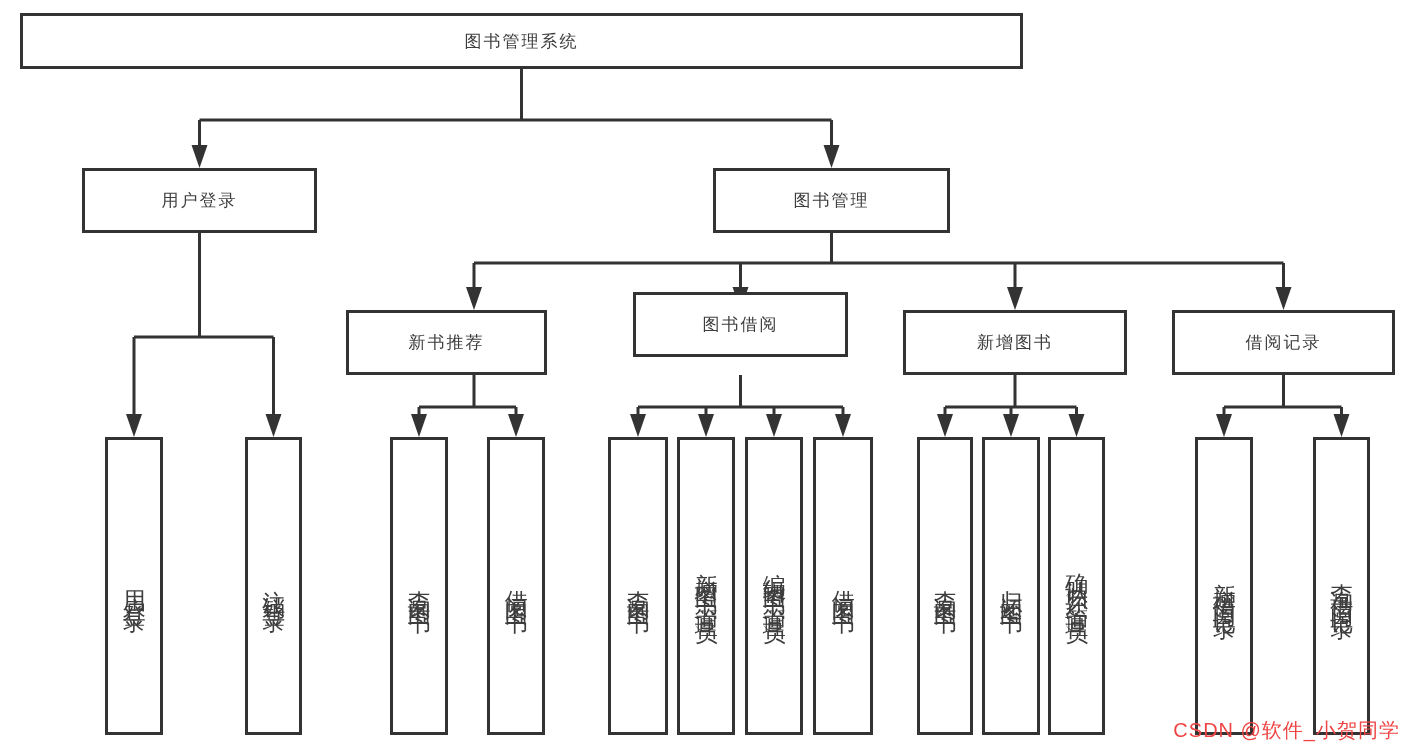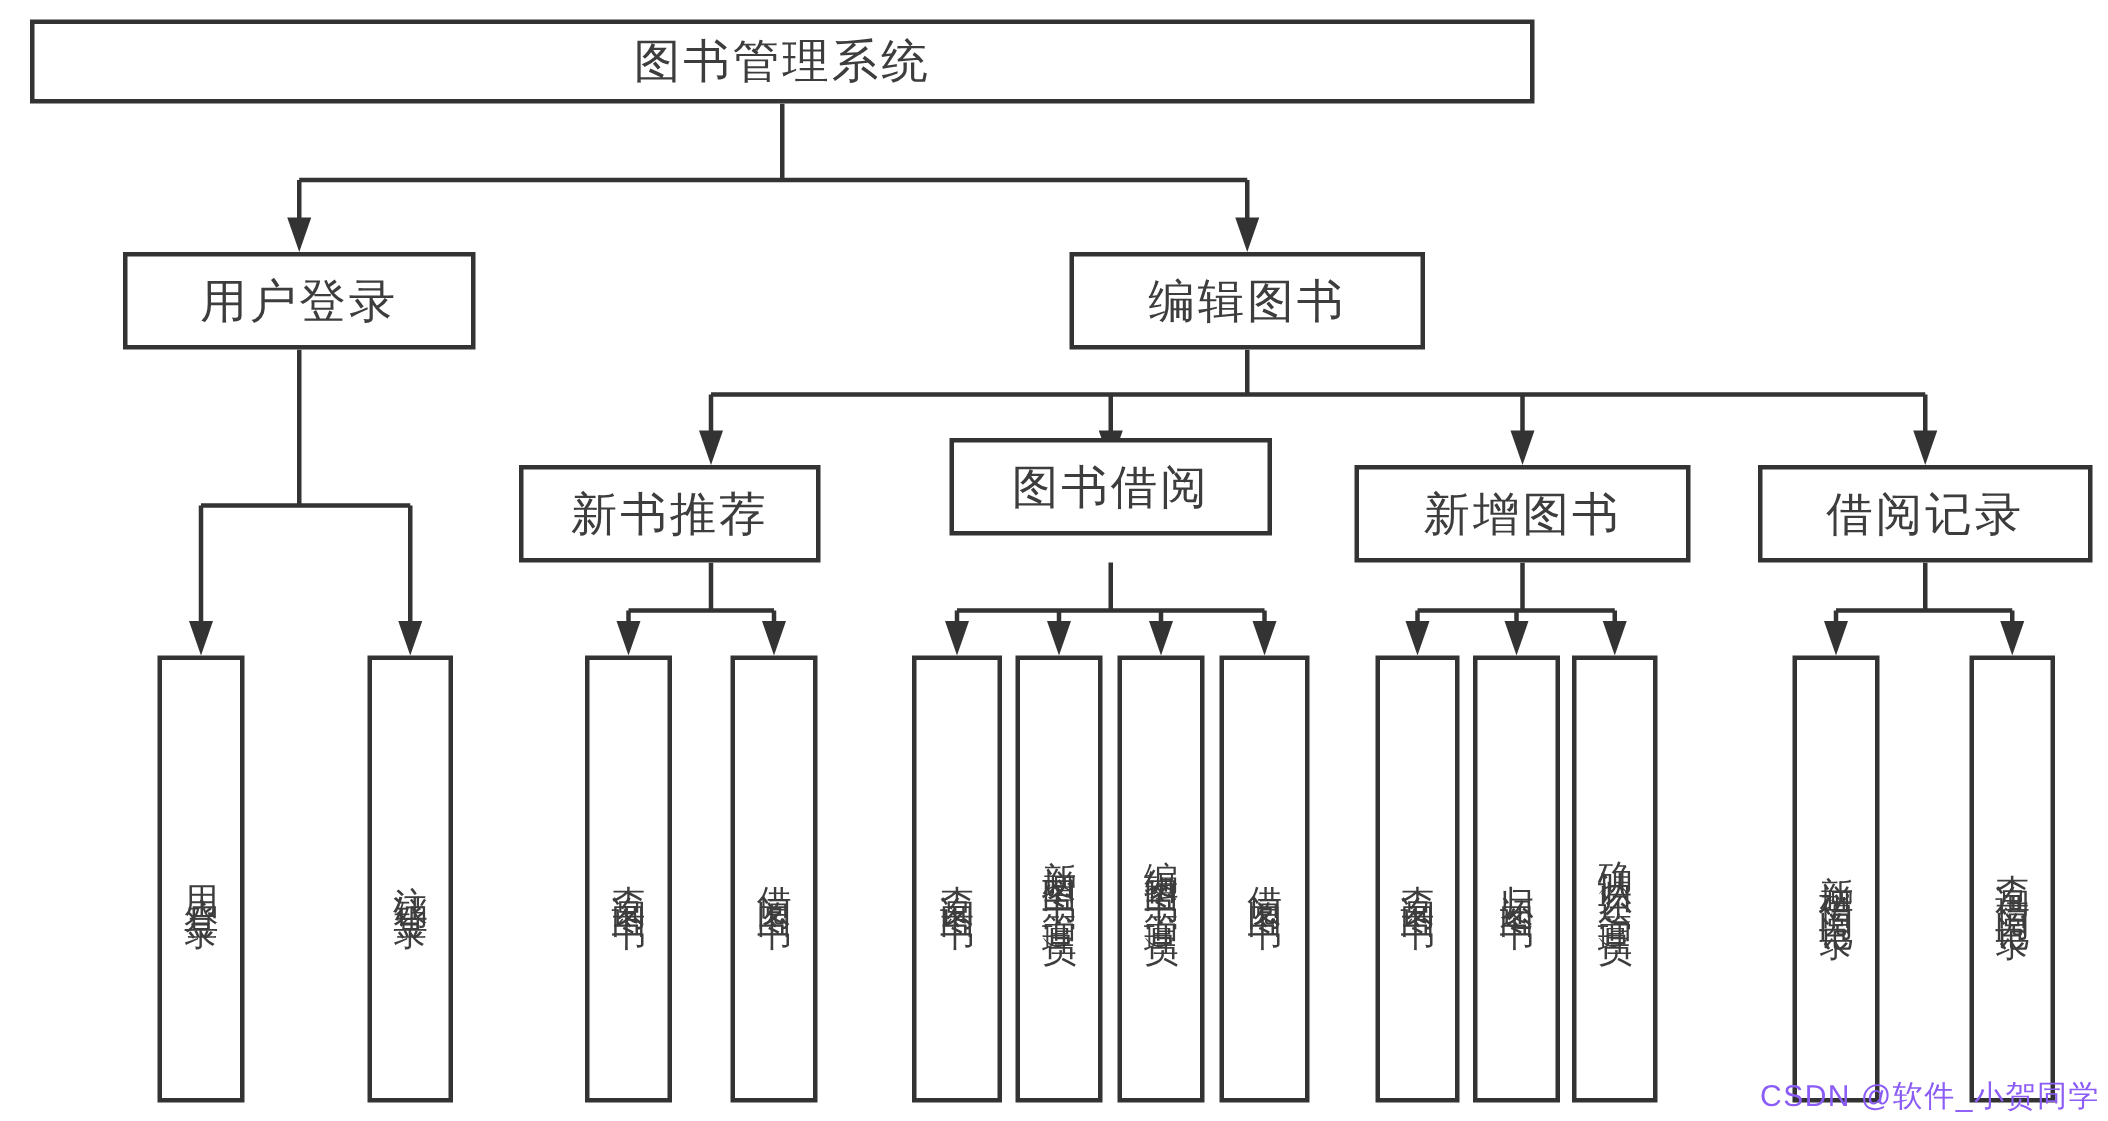--- a/index.html
+++ b/index.html
@@ -7,28 +7,28 @@
     position:relative;width:1405px;height:747px;background:#fff;overflow:hidden;
     font-family:"Liberation Sans","DejaVu Sans",sans-serif;color:#3d3d3d;
   }
   .connectors{position:absolute;left:0;top:0;z-index:1;}
   .node{
     position:absolute;box-sizing:border-box;z-index:2;
     border:3px solid #333;background:#fff;
     display:flex;align-items:center;justify-content:center;
     color:#3d3d3d;text-align:center;
   }
-  .h{font-size:31px;letter-spacing:2px;}
+  .h{font-size:17px;letter-spacing:2px;}
   .v{
     writing-mode:vertical-rl;text-orientation:mixed;
     font-size:23px;letter-spacing:7px;line-height:1.1;
   }
   .watermark{
     position:absolute;right:5px;bottom:3px;z-index:3;
-    font-size:20px;letter-spacing:1px;color:#8b5cf6;
+    font-size:20px;letter-spacing:1px;color:#ef4444;
   }
 </style>
 </head>
 <body>
 
 <div class="stage">
 
   <svg class="connectors" width="1405" height="747" viewBox="0 0 1405 747">
     <path fill="none" stroke="#333" stroke-width="3" d="M521.5 69 V120 M199.5 120 H831.5 M199.5 120 V147 M831.5 120 V147
          M199.5 233 V337 M134 337 H273.5 M134 337 V416 M273.5 337 V416
@@ -56,21 +56,21 @@
       <polygon points="1003,414 1019,414 1011,437"></polygon>
       <polygon points="1068.5,414 1084.5,414 1076.5,437"></polygon>
       <polygon points="1216,414 1232,414 1224,437"></polygon>
       <polygon points="1333.5,414 1349.5,414 1341.5,437"></polygon>
     </g>
   </svg>
 
   <div class="node h" style="left:20px;top:13px;width:1003px;height:56px">图书管理系统</div>
 
   <div class="node h" style="left:82px;top:168px;width:235px;height:65px">用户登录</div>
-  <div class="node h" style="left:713px;top:168px;width:237px;height:65px">编辑图书</div>
+  <div class="node h" style="left:713px;top:168px;width:237px;height:65px">图书管理</div>
 
   <div class="node h" style="left:346px;top:310px;width:201px;height:65px">新书推荐</div>
   <div class="node h" style="left:633px;top:292px;width:215px;height:65px">图书借阅</div>
   <div class="node h" style="left:903px;top:310px;width:224px;height:65px">新增图书</div>
   <div class="node h" style="left:1172px;top:310px;width:223px;height:65px">借阅记录</div>
 
   <div class="node v" style="left:105px;top:437px;width:58px;height:298px">用户登录</div>
   <div class="node v" style="left:245px;top:437px;width:57px;height:298px">注销登录</div>
 
   <div class="node v" style="left:390px;top:437px;width:58px;height:298px">查询图书</div>

